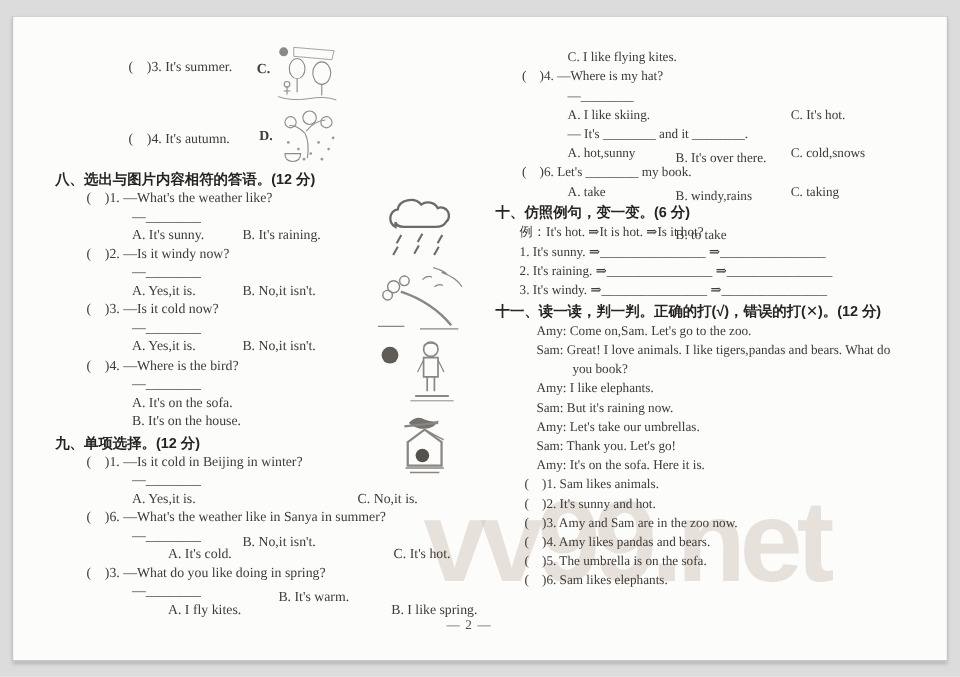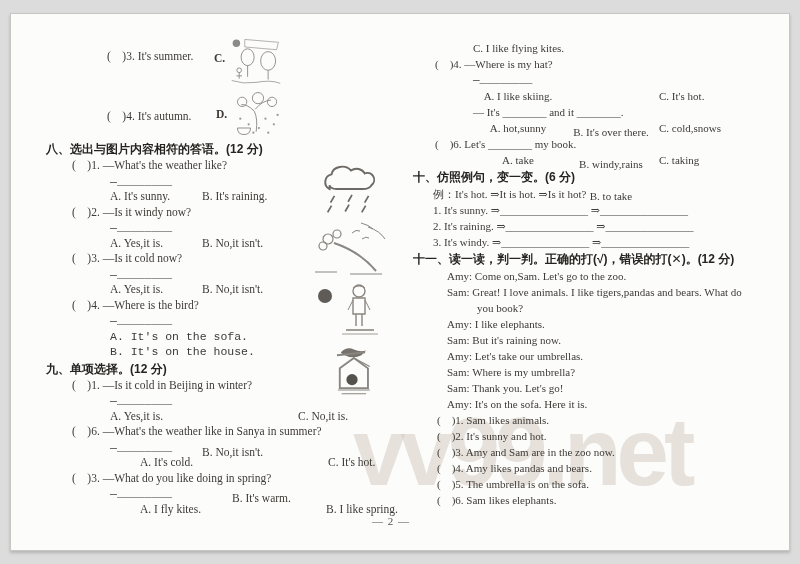--- a/index.html
+++ b/index.html
@@ -30,28 +30,28 @@
     white-space:pre;color:#3e3b36;font-size:11.5px;
     line-height:15.5px;height:15.5px;
   }
   .col-right .line{font-size:11px;line-height:16px;height:16px;}
   .title{
     font-weight:bold;color:#262420;font-size:12px;
     line-height:18px;height:18px;white-space:pre;
     font-family:"Liberation Sans","DejaVu Sans",sans-serif;
   }
   .q{padding-left:26px;}
-  .dash{padding-left:64px;font-family:Liberation Mono, monospace;}
+  .dash{padding-left:64px;}
   .opts{padding-left:64px;display:flex;}
   .opts .o{display:inline-block;}
   .w92{width:92px;} .w96{width:96px;margin-top:36px;} .w186{width:186px;}
   .indent2{padding-left:94px;}
   .col-right .q{padding-left:22px;}
   .col-right .dash,.col-right .copt,.col-right .fill{padding-left:60px;}
-  .col-right .opts{padding-left:60px;text-align:center;}
+  .col-right .opts{padding-left:60px;}
   .w90{width:90px;}
   .ex, .s10item{padding-left:20px;}
   .dlg{padding-left:34px;}
   .dlg-wrap{padding-left:64px;}
   .judge{padding-left:24px;}
   
   .top-block{position:relative;height:106px;}
   .ti-text{position:absolute;white-space:pre;color:#3e3b36;font-size:11.5px;padding-left:35px;}
   .pic-group{position:absolute;display:flex;align-items:flex-start;gap:3px;}
   .pic-label{color:#3e3b36;font-size:11.5px;font-weight:bold;padding-top:18px;}
@@ -238,21 +238,20 @@
     <div class="line s10item">2. It's raining. ⇒________________ ⇒________________</div>
     <div class="line s10item">3. It's windy. ⇒________________ ⇒________________</div>
 
     <div class="title">十一、读一读，判一判。正确的打(√)，错误的打(✕)。(12 分)</div>
     <div class="line dlg">Amy: Come on,Sam. Let's go to the zoo.</div>
     <div class="line dlg">Sam: Great! I love animals. I like tigers,pandas and bears. What do</div>
     <div class="line dlg-wrap" style="white-space:pre;color:#3e3b36;font-size:11px;line-height:16px;height:16px;">you book?</div>
     <div class="line dlg">Amy: I like elephants.</div>
     <div class="line dlg">Sam: But it's raining now.</div>
     <div class="line dlg">Amy: Let's take our umbrellas.</div>
-    <div class="line dlg">Sam: Where is my umbrella?</div>
     <div class="line dlg">Sam: Thank you. Let's go!</div>
     <div class="line dlg">Amy: It's on the sofa. Here it is.</div>
     <div class="line judge">(    )1. Sam likes animals.</div>
     <div class="line judge">(    )2. It's sunny and hot.</div>
     <div class="line judge">(    )3. Amy and Sam are in the zoo now.</div>
     <div class="line judge">(    )4. Amy likes pandas and bears.</div>
     <div class="line judge">(    )5. The umbrella is on the sofa.</div>
     <div class="line judge">(    )6. Sam likes elephants.</div>
   </div>
 

